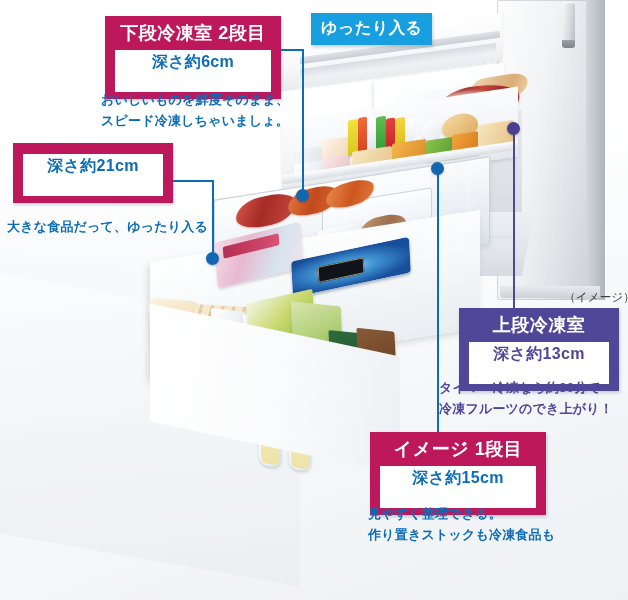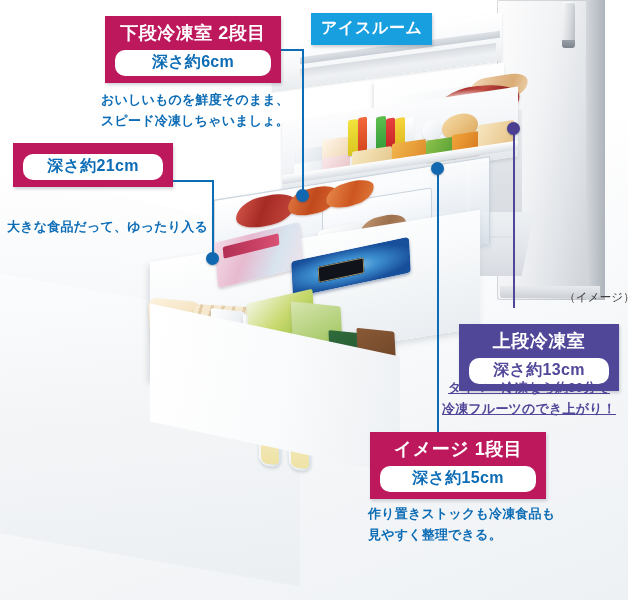--- a/index.html
+++ b/index.html
@@ -247,42 +247,42 @@
     padding:6px 10px 7px;
     text-align:center;
     color:#ffffff;
     box-shadow:1px 2px 3px rgba(90,100,115,.28);
   }
   .label .ttl{
     font-size:18px;font-weight:bold;line-height:1.25;letter-spacing:.5px;
     white-space:nowrap;
   }
   .label .valbox{
-    margin-top:5px;background:#ffffff;padding:2px 8px 3px;
+    margin-top:5px;background:#ffffff;padding:2px 8px 19px;
     display:block;white-space:nowrap;
-    font-size:16px;font-weight:bold;letter-spacing:.3px;border-radius:10px;
+    font-size:16px;font-weight:bold;letter-spacing:.3px;
   }
   .label.blue{background:#be185d;}
   .label.blue .valbox{color:#0c6cb5;}
-  .label.purple{background:#504799;margin-top:16px;}
+  .label.purple{background:#504799;}
   .label.purple .valbox{color:#504799;}
 
   .tag-cyan{
     position:absolute;background:#189fe0;color:#fff;
     font-size:16px;font-weight:bold;letter-spacing:.6px;
     padding:5px 10px 6px;white-space:nowrap;
     box-shadow:1px 2px 3px rgba(90,100,115,.3);
   }
 
   .caption{
     position:absolute;color:#0c6cb5;font-size:13px;font-weight:bold;
     line-height:1.6;white-space:nowrap;letter-spacing:.2px;
   }
   .caption.purple{color:#504799;}
-  .caption.right{text-align:center;text-decoration:underline;}
+  .caption.right{text-align:left;}
 
   .imgnote{
     position:absolute;color:#3a3a3a;font-size:11.5px;white-space:nowrap;
     letter-spacing:.2px;
   }
 
   
   .conn{position:absolute;background:#0c6cb5;}
   .conn.purple{background:#504799;}
   .dot{
@@ -399,21 +399,21 @@
   <div class="conn" style="left:212px;top:180px;width:2px;height:78px;"></div>
   <div class="dot" style="left:206px;top:252px;"></div>
 
   <div class="conn purple" style="left:513px;top:128px;width:2px;height:180px;"></div>
   <div class="dot purple" style="left:507px;top:122px;"></div>
 
   <div class="conn" style="left:437px;top:168px;width:2px;height:270px;"></div>
   <div class="dot" style="left:431px;top:162px;"></div>
 
   <div class="tag-cyan" style="left:311px;top:13px;">
-    <span>アイスルーム</span>
+    <span>ゆったり入る</span>
   </div>
 
   <div class="label blue" style="left:105px;top:16px;width:176px;">
     <span class="ttl">下段冷凍室 2段目</span>
     <span class="valbox">深さ約6cm</span>
   </div>
   <div class="caption" style="left:101px;top:90px;">
     <div>おいしいものを鮮度そのまま、</div>
     <div>スピード冷凍しちゃいましょ。</div>
   </div>
@@ -434,17 +434,17 @@
   <div class="caption purple right" style="left:439px;top:378px;width:180px;">
     <div>タイマー冷凍なら約30分で</div>
     <div>冷凍フルーツのでき上がり！</div>
   </div>
 
   <div class="label blue" style="left:370px;top:432px;width:176px;">
     <span class="ttl">イメージ 1段目</span>
     <span class="valbox">深さ約15cm</span>
   </div>
   <div class="caption" style="left:368px;top:504px;">
+    <div>見やすく整理できる。</div>
     <div>作り置きストックも冷凍食品も</div>
-    <div>見やすく整理できる。</div>
   </div>
 
 </div>
 
 </body></html>

